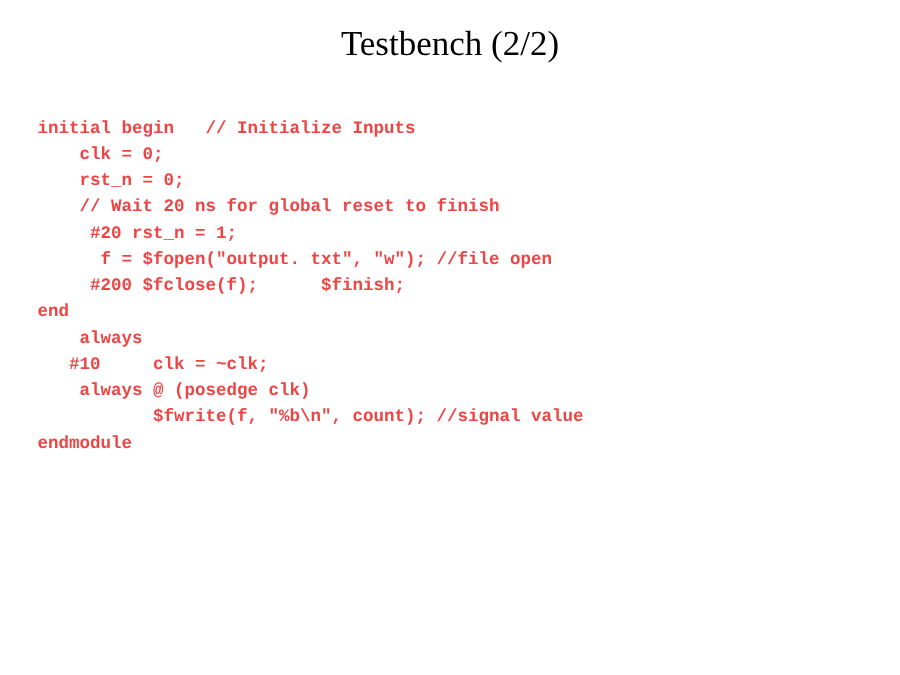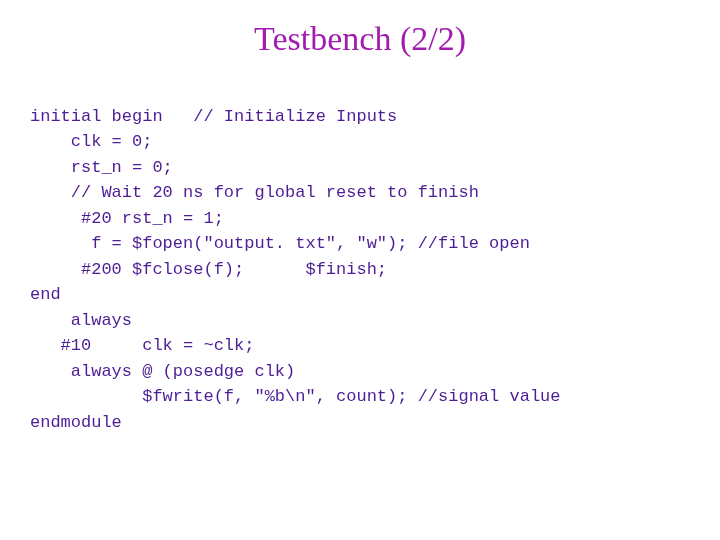--- a/index.html
+++ b/index.html
@@ -9,31 +9,31 @@
     }
     body {
       width: 720px;
       height: 540px;
       background: #ffffff;
       font-family: "Times New Roman", Times, serif;
       padding: 20px 30px;
     }
     .title {
       text-align: center;
-      font-size: 34px;
+      font-size: 28px;
       font-weight: normal;
       margin-bottom: 20px;
-      color: #a21caf;
+      color: #000000;
     }
     .code-block {
       font-family: "Courier New", Courier, monospace;
-      font-size: 17px;
-      font-weight: normal;
+      font-size: 14px;
+      font-weight: bold;
       line-height: 1.5;
-      color: #4c1d95;
+      color: #ef4444;
       white-space: pre;
     }
   </style>
 </head>
 <body>
 
 <h1 class="title">Testbench (2/2)</h1>
 
 <div class="code-block">
 <span>initial begin   // Initialize Inputs</span>

